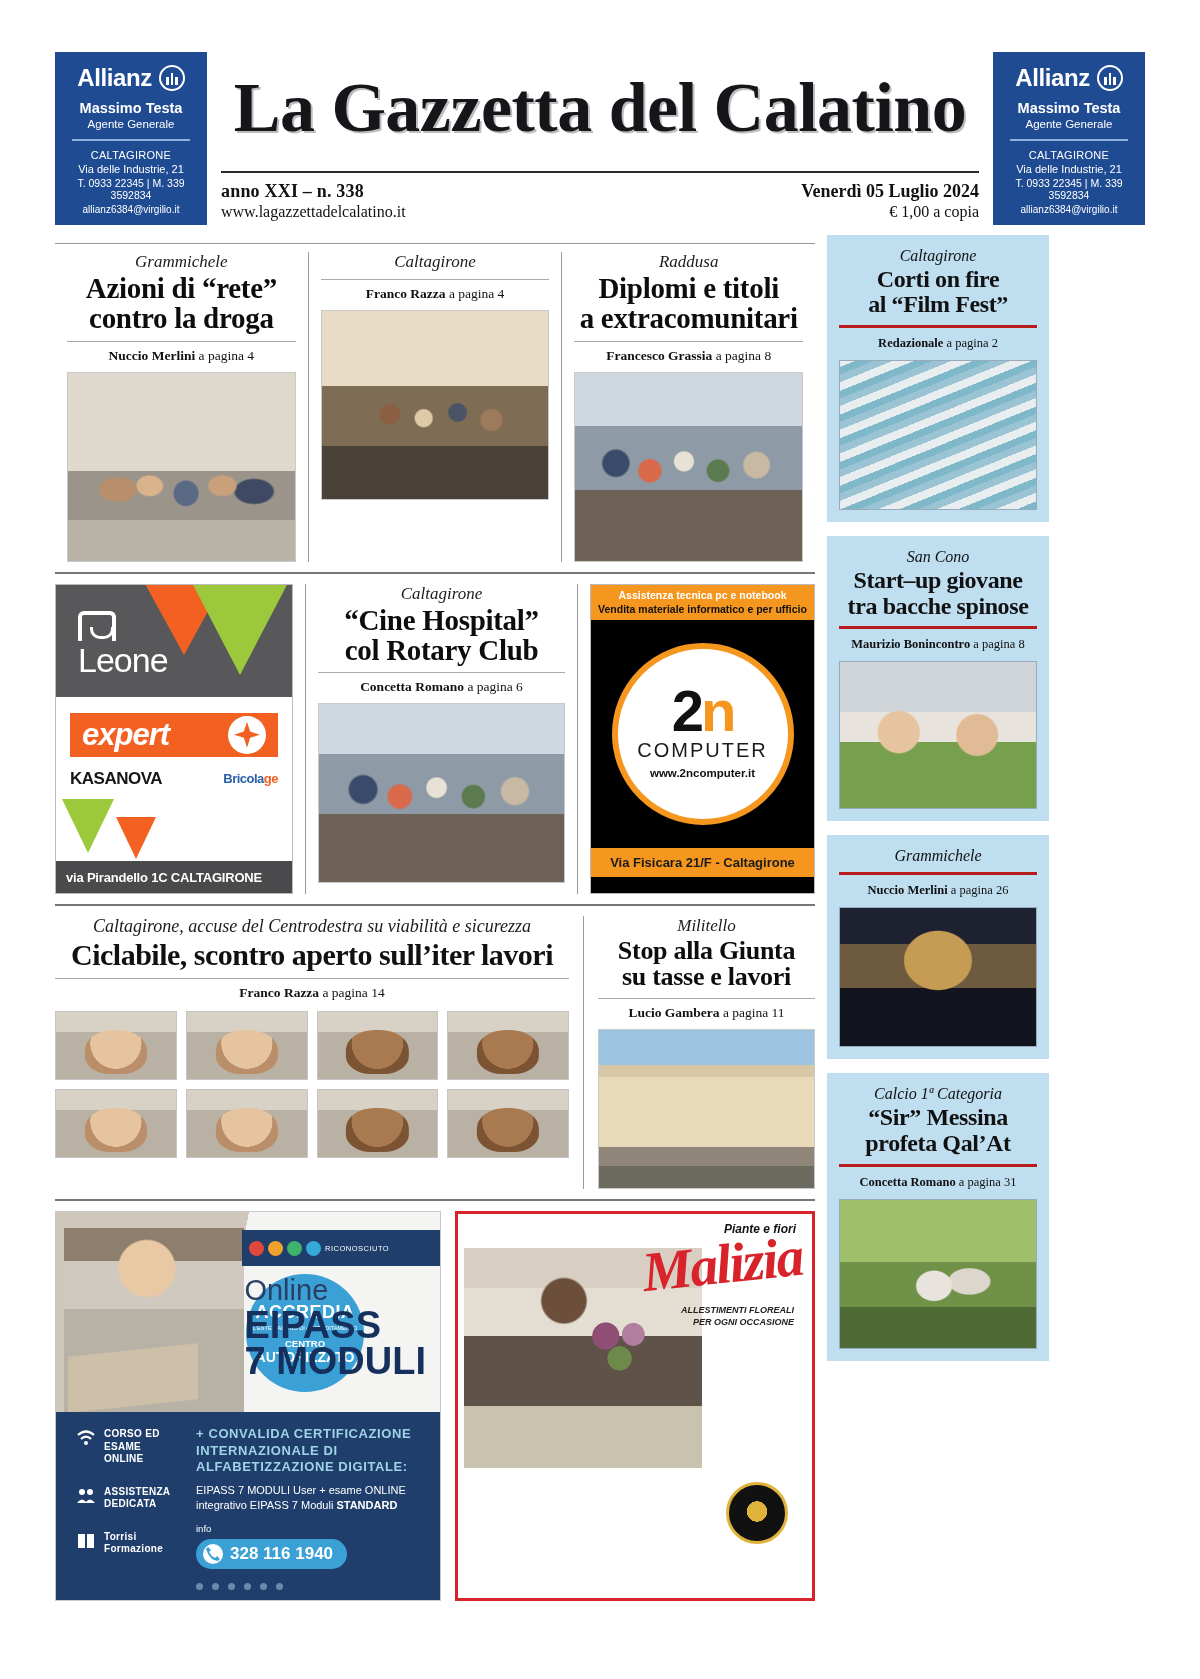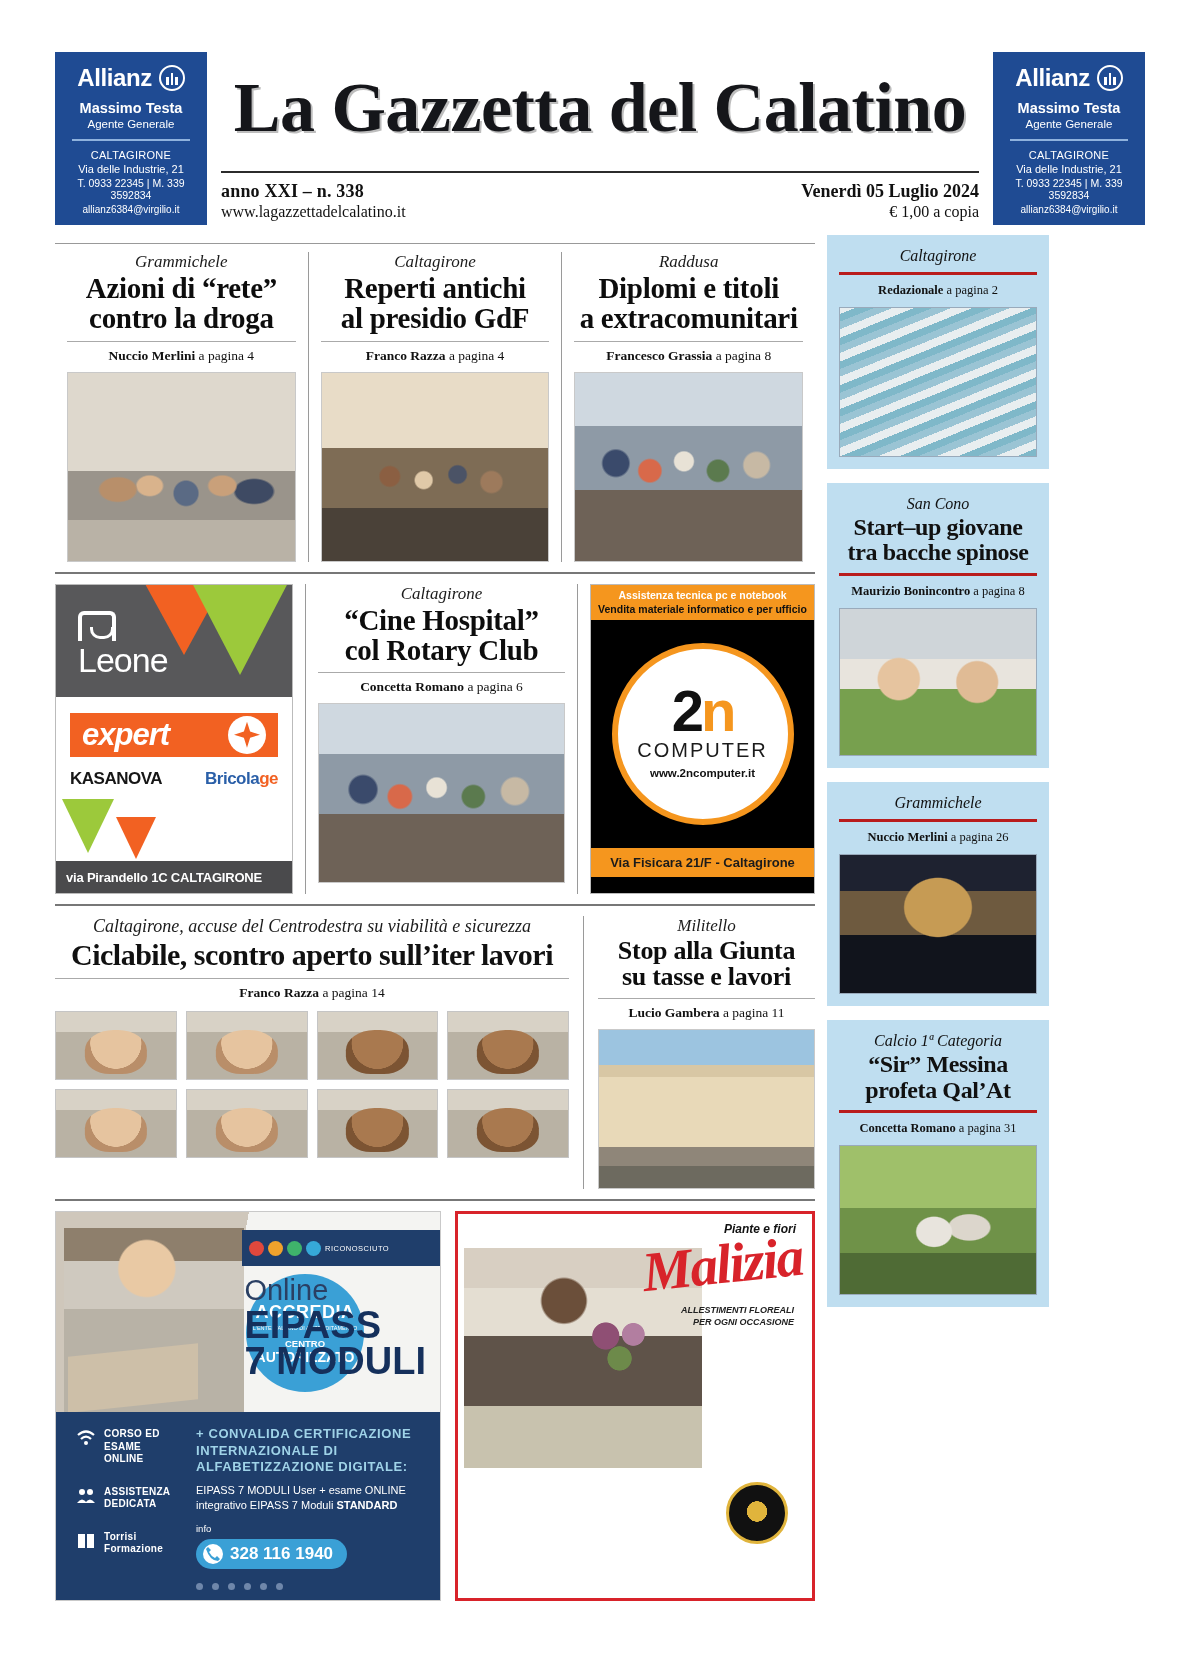--- a/index.html
+++ b/index.html
@@ -170,21 +170,21 @@
   .expert-bar { background: #f26122; height: 44px; display: flex; align-items: center;
     justify-content: space-between; padding: 0 12px; }
   .expert-word { color: #fff; font-family: "Liberation Sans", sans-serif; font-weight: bold;
     font-size: 31px; font-style: italic; letter-spacing: -1px; }
   .expert-badge { width: 38px; height: 38px; border-radius: 50%; background: #fff; position: relative; }
   .expert-badge::after { content:""; position:absolute; inset:6px; background:#f26122;
     clip-path: polygon(50% 0,62% 38%,100% 50%,62% 62%,50% 100%,38% 62%,0 50%,38% 38%); }
   .brands { display: flex; align-items: center; justify-content: space-between; margin-top: 12px; }
   .kasanova { font-family: "Liberation Sans", sans-serif; font-weight: bold; font-size: 17px;
     letter-spacing: -0.5px; color: #161616; }
-  .bricolage { font-family: "Liberation Sans", sans-serif; font-weight: bold; font-size: 17px;
+  .bricolage { font-family: "Liberation Sans", sans-serif; font-weight: bold; font-size: 13px;
     color: #2a5fa8; letter-spacing: -0.5px; }
   .bricolage span { color: #f26122; }
   .leone-bottomimg { height: 62px; background: #fff; position: relative; overflow: hidden; }
   .leone-g1 { position: absolute; left: 6px; top: 0; width: 0; height: 0;
     border-left: 26px solid transparent; border-right: 26px solid transparent; border-top: 54px solid #9cc93b; }
   .leone-g2 { position: absolute; left: 60px; top: 18px; width: 0; height: 0;
     border-left: 20px solid transparent; border-right: 20px solid transparent; border-top: 42px solid #f26122; }
   .leone-foot { background: #4a4a4c; padding: 7px 10px; }
   .leone-foot span { color: #fff; font-family: "Liberation Sans", sans-serif;
     font-weight: bold; font-size: 13px; letter-spacing: -0.2px; }
@@ -353,24 +353,20 @@
           <div class="byline">
             <b>Nuccio Merlini</b><span> a pagina 4</span>
           </div>
           <div class="photo" style="height:190px">
             <span class="ph img-a"></span>
           </div>
         </div>
 
         <div class="story">
           <div class="kicker">Caltagirone</div>
-          <div class="headline">
-            <div>Reperti antichi</div>
-            <div>al presidio GdF</div>
-          </div>
           <div class="byline">
             <b>Franco Razza</b><span> a pagina 4</span>
           </div>
           <div class="photo" style="height:190px">
             <span class="ph img-b"></span>
           </div>
         </div>
 
         <div class="story">
           <div class="kicker">Raddusa</div>
@@ -607,20 +603,24 @@
           </div>
         </div>
       </div>
 
     </div>
 
     <div class="right-col">
 
       <div class="side-box">
         <div class="side-kicker">Caltagirone</div>
+        <div class="side-headline">
+          <div>Corti on fire</div>
+          <div>al “Film Fest”</div>
+        </div>
         <div class="side-byline">
           <b>Redazionale</b><span> a pagina 2</span>
         </div>
         <div class="side-photo" style="height:150px">
           <span class="ph img-steps"></span>
         </div>
       </div>
 
       <div class="side-box">
         <div class="side-kicker">San Cono</div>

